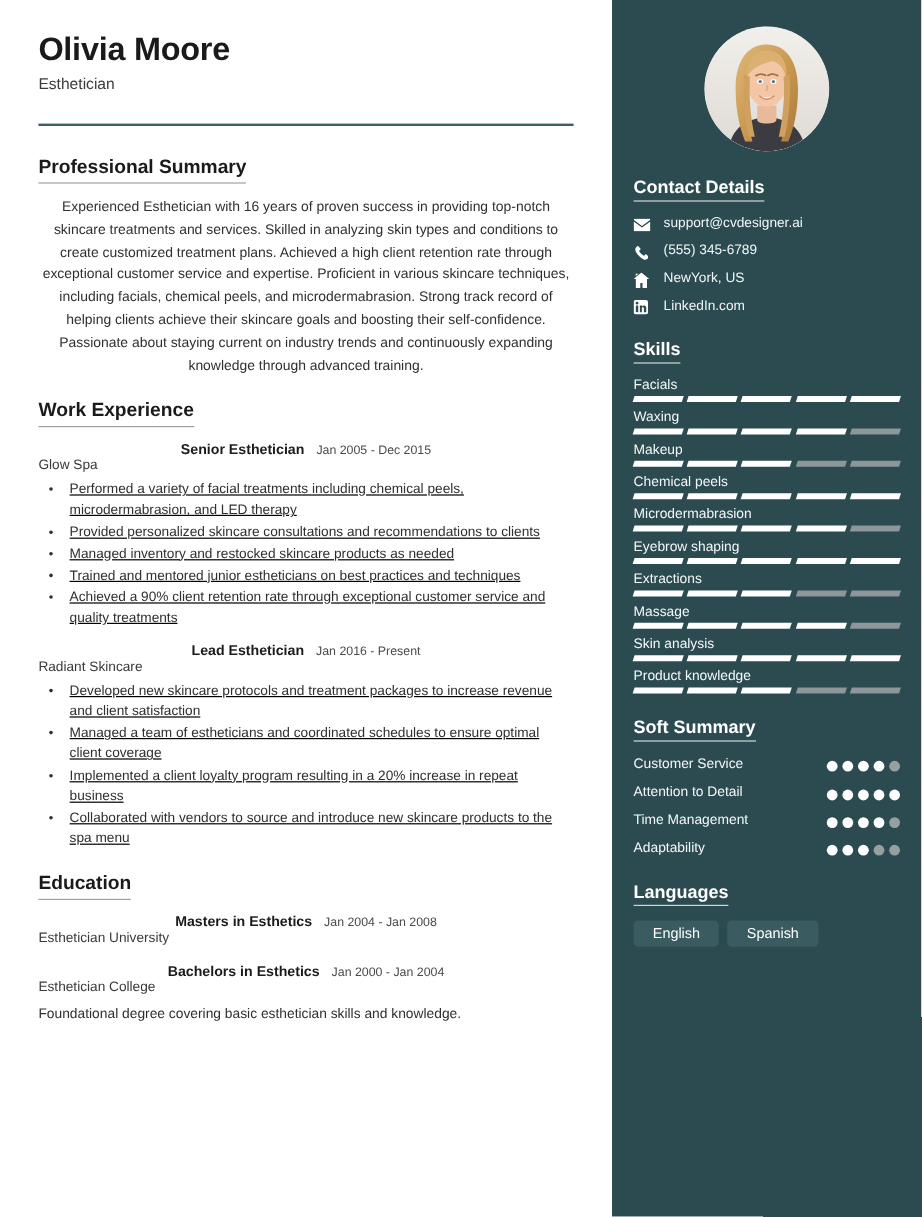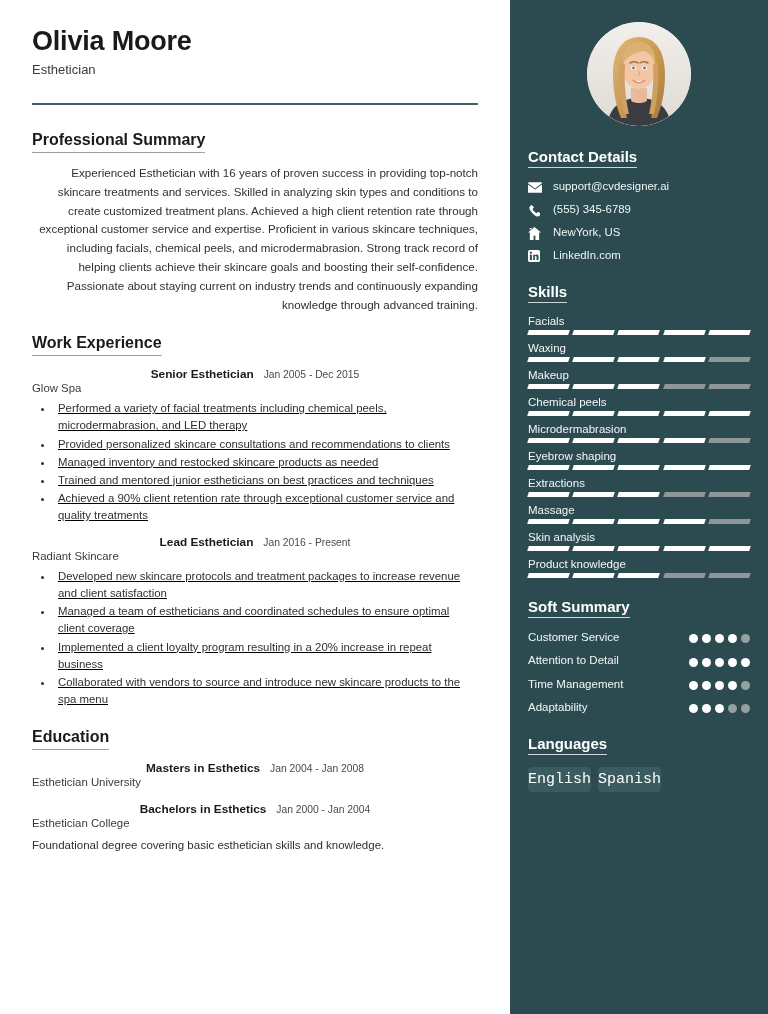--- a/index.html
+++ b/index.html
@@ -52,21 +52,21 @@
     display: inline-block;
     padding-bottom: 3px;
     border-bottom: 1.5px solid #9aa2a3;
     margin-bottom: 11px;
   }
   .section { margin-bottom: 20px; }
   .summary-text {
     font-size: 11.6px;
     line-height: 1.62;
     color: #2f2f2f;
-    text-align: right;
+    text-align: center;
   }
 
   .entry { margin-bottom: 11px; }
   .entry-head {
     display: flex;
     justify-content: center;
     align-items: baseline;
   }
   .entry-role {
     font-size: 11.8px;
@@ -204,24 +204,23 @@
   .dot.on { background: #ffffff; }
 
   .lang-row {
     display: flex;
     gap: 7px;
     flex-wrap: wrap;
   }
   .lang-chip {
     background: #3a5b60;
     color: #ffffff;
-    font-size: 15px;
-    padding: 4px 0;
+    font-size: 12px;
+    padding: 4px 16px;
     border-radius: 4px;
-    font-family: Liberation Mono, monospace;
   }
 </style>
 </head>
 <body>
 
 <div class="page">
 
   <div class="left">
 
     <div>

